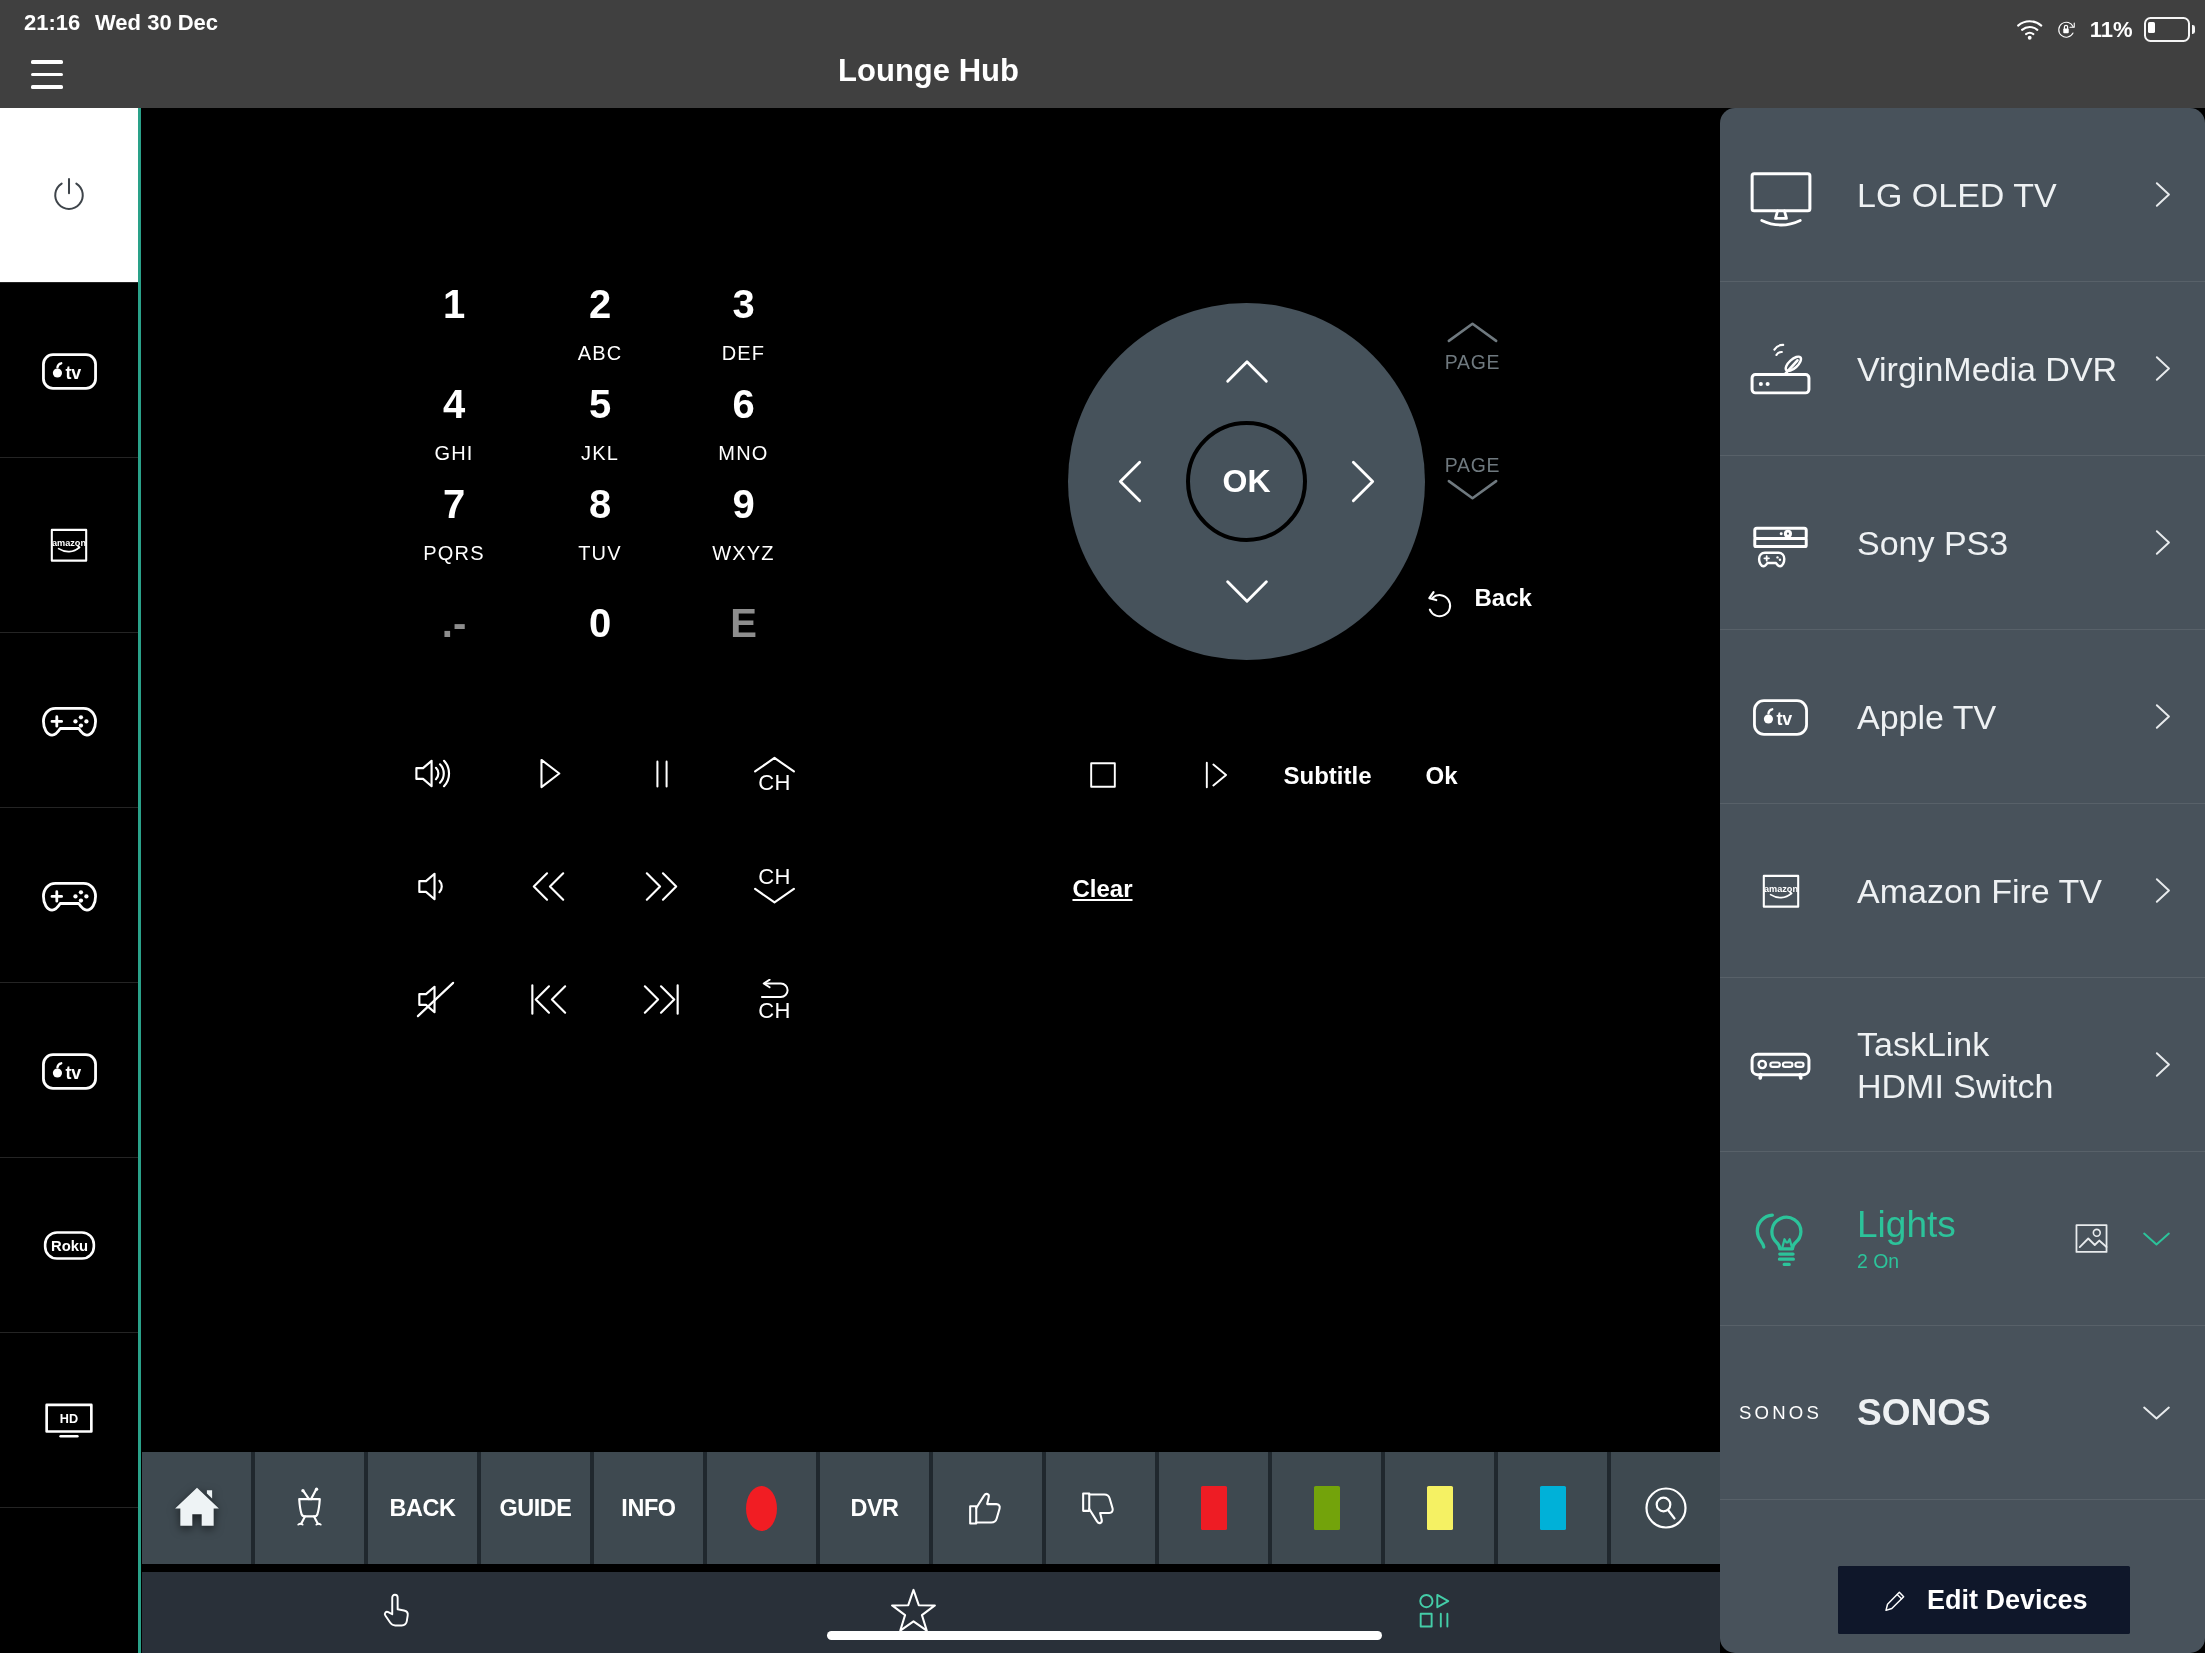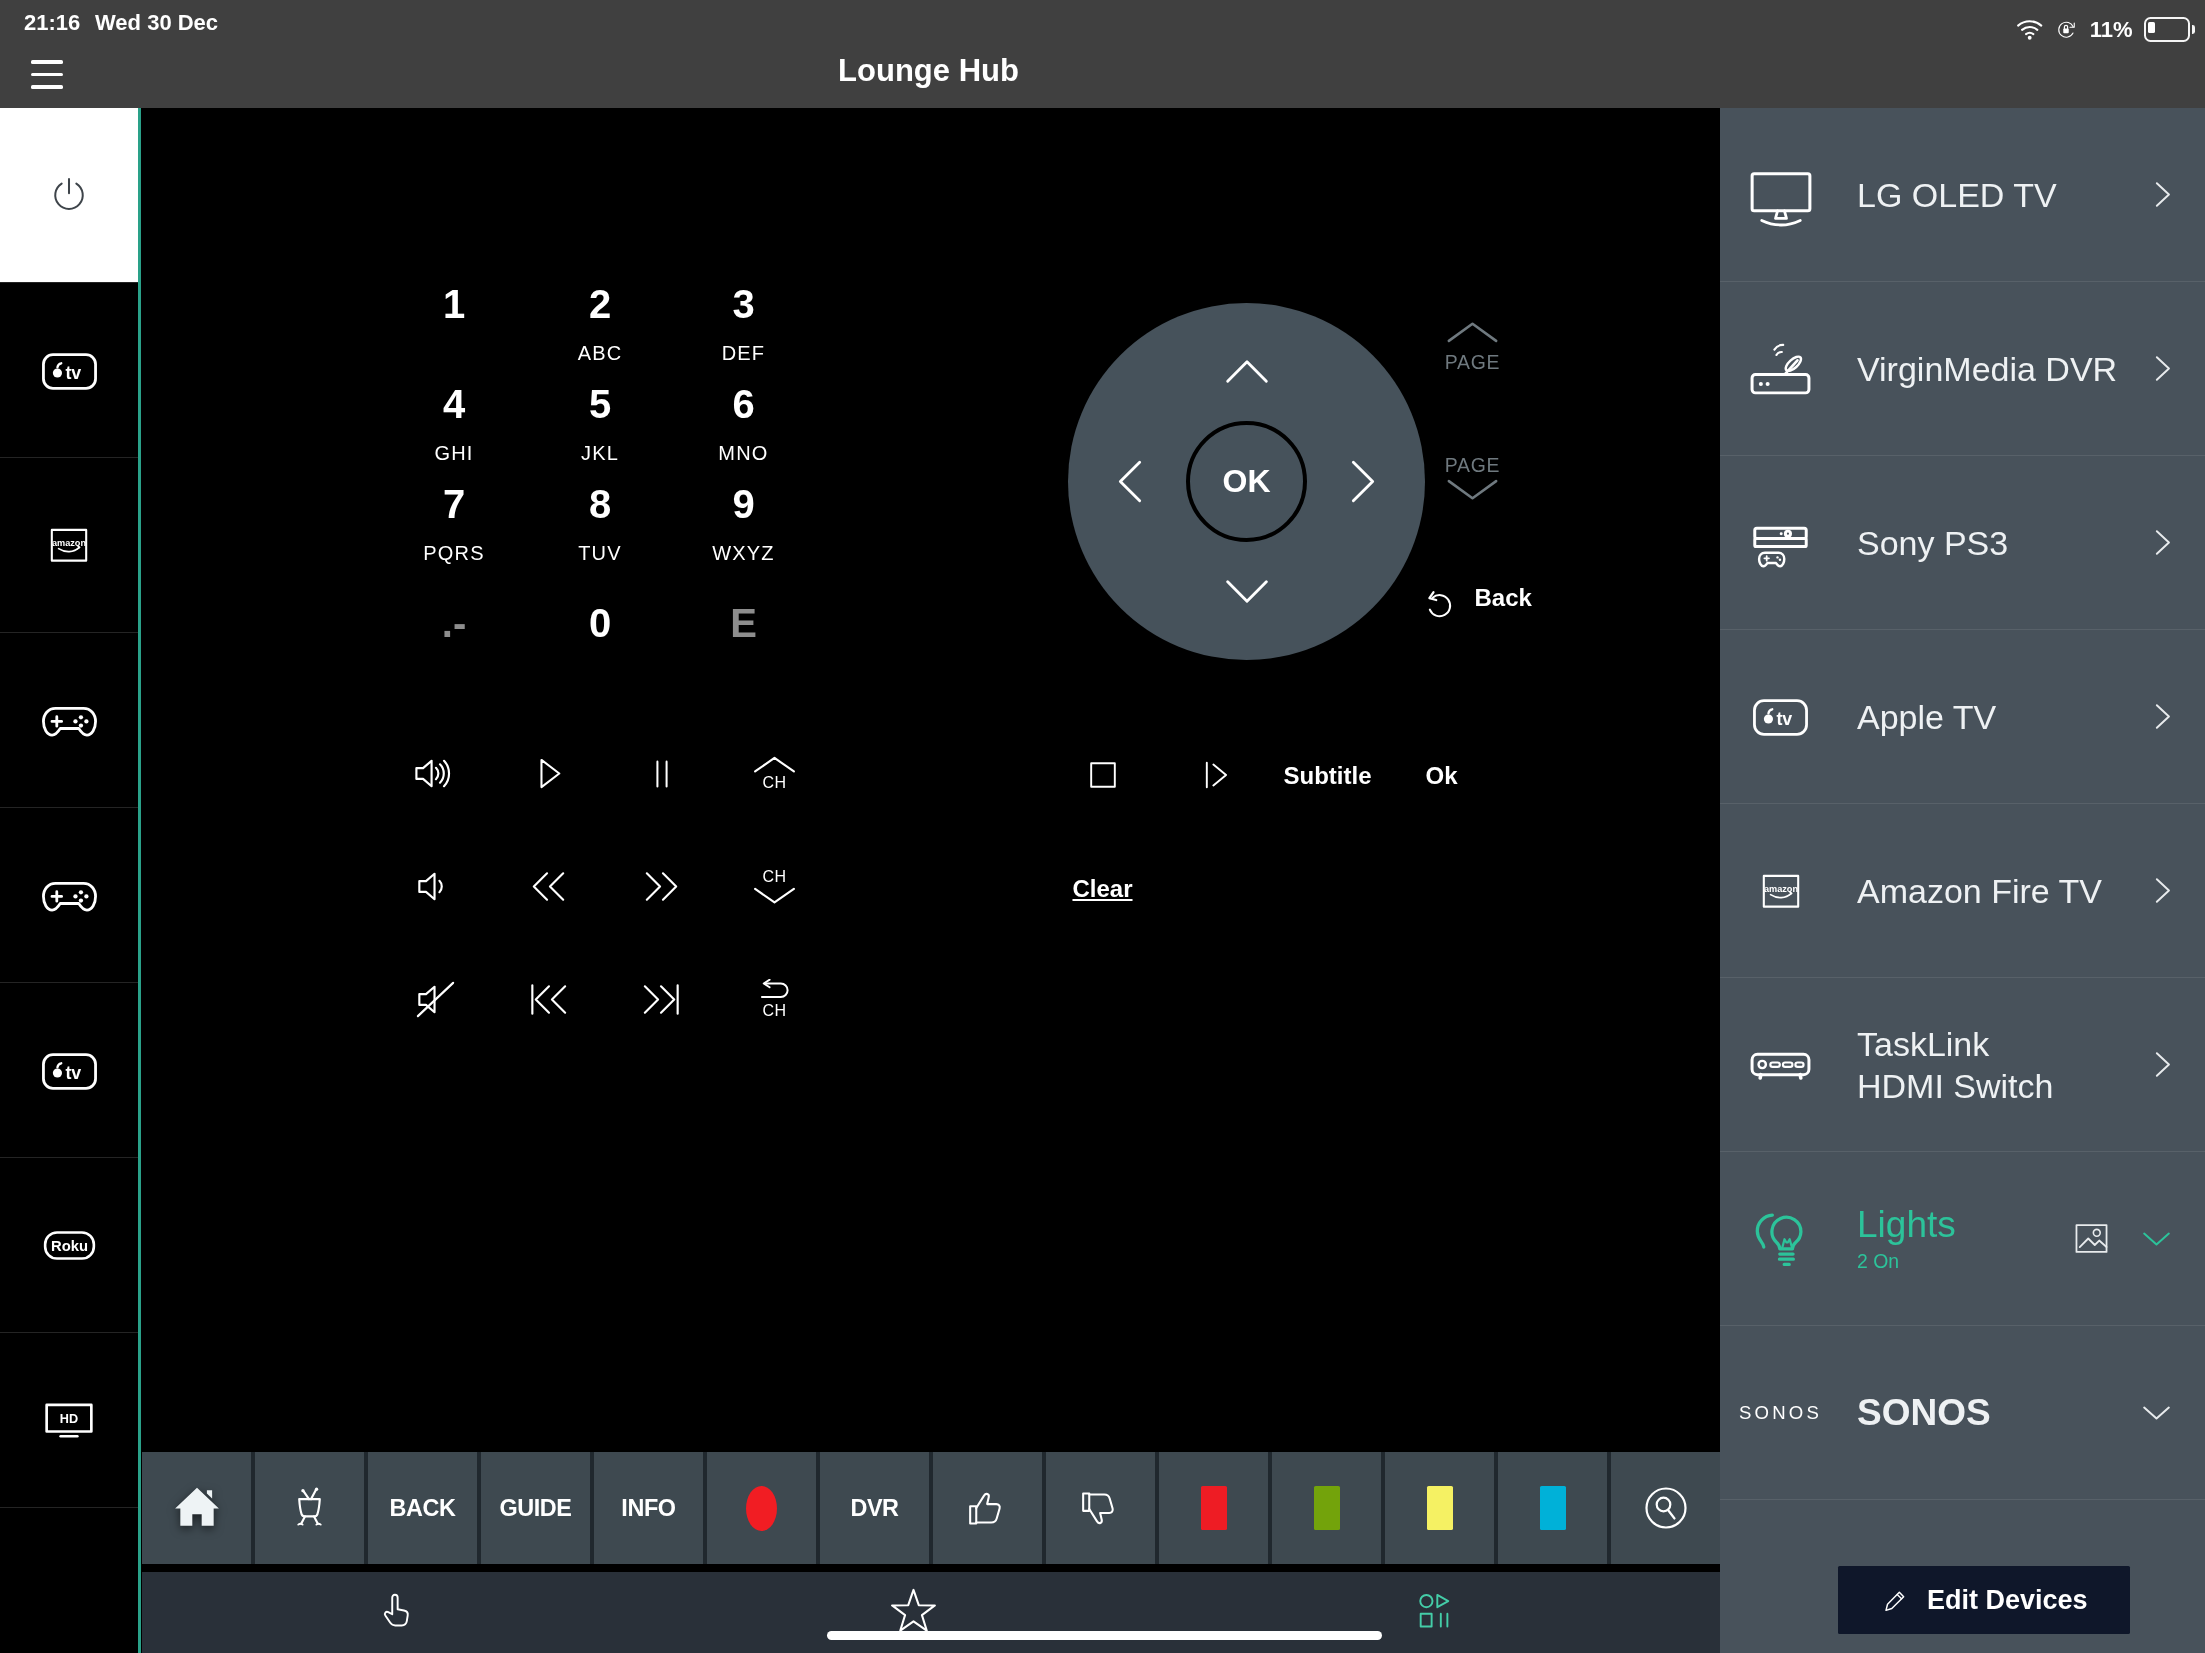--- a/index.html
+++ b/index.html
@@ -36,21 +36,21 @@
   .kcell{display:flex;flex-direction:column;align-items:center;cursor:pointer;}
   .kdigit{height:77px;display:flex;align-items:center;font-size:40px;font-weight:600;}
   .krow4 .kdigit{margin-top:19.4px;}
   .kletters{height:21px;display:flex;align-items:center;font-size:20px;letter-spacing:1.2px;}
   .dim{color:#8d8d8d;}
 
   
   #transport{left:379px;top:717px;display:grid;grid-template-columns:repeat(4,113px);
              grid-template-rows:repeat(3,113px);}
   .tcell{display:flex;flex-direction:column;align-items:center;justify-content:center;cursor:pointer;}
-  .tcell .chlab{font-size:16px;font-weight:500;letter-spacing:0.4px;line-height:18px;}
+  .tcell .chlab{font-size:22px;font-weight:500;letter-spacing:0.4px;line-height:18px;}
 
   
   #dpad{left:1068px;top:303px;width:357px;height:357px;border-radius:50%;background:#46525b;}
   .dchev{position:absolute;color:#fff;cursor:pointer;}
   #dchev-up{left:153px;top:54px;}
   #dchev-down{left:153px;top:274px;transform:rotate(180deg);}
   #dchev-left{left:36px;top:164px;transform:rotate(-90deg);}
   #dchev-right{left:269px;top:164px;transform:rotate(90deg);}
   #dpad-ok{left:118px;top:118px;width:121px;height:121px;border-radius:50%;background:#46525b;
            border:4px solid #000;box-sizing:border-box;font-size:32px;font-weight:700;cursor:pointer;}
@@ -80,21 +80,21 @@
 
   
   #bottombar{left:142px;top:1572px;width:1578px;height:82px;background:#293039;}
   .tab{position:absolute;cursor:pointer;}
   #tab-0{left:235px;top:18px;}
   #tab-1{left:749px;top:16px;}
   #tab-2{left:1273px;top:18.6px;color:#44cda8;}
   #home-indicator{left:827px;top:1631px;width:555px;height:9px;border-radius:4.8px;background:#fff;}
 
   
-  #right-sb{left:1720px;top:108px;width:485px;height:1545px;background:#48525b;display:flex;flex-direction:column;}
+  #right-sb{left:1720px;top:108px;width:485px;height:1545px;background:#48525b;display:flex;flex-direction:column;border-radius:15px;}
   .dev{height:174px;flex:0 0 auto;display:flex;align-items:center;box-sizing:border-box;
        border-bottom:1.6px solid rgba(255,255,255,.09);padding-right:30px;cursor:pointer;}
   .dev-ico{width:121px;display:flex;align-items:center;justify-content:center;flex:0 0 auto;color:#fff;}
   .dev-mid{flex:1 1 auto;padding-left:16px;min-width:0;}
   .dlabel{font-size:34px;line-height:42px;color:#eef1f3;white-space:pre-line;font-weight:400;}
   .dstatus{font-size:19.4px;margin-top:4.8px;}
   .accent{color:#2cc39a;}
   .dev-trail{display:flex;align-items:center;gap:27.4px;flex:0 0 auto;color:#e8ebed;}
   .sonos-logo{font-size:18.6px;letter-spacing:3.2px;font-weight:400;color:#fff;}
   .sonos-name{font-size:37px;font-weight:600;}

